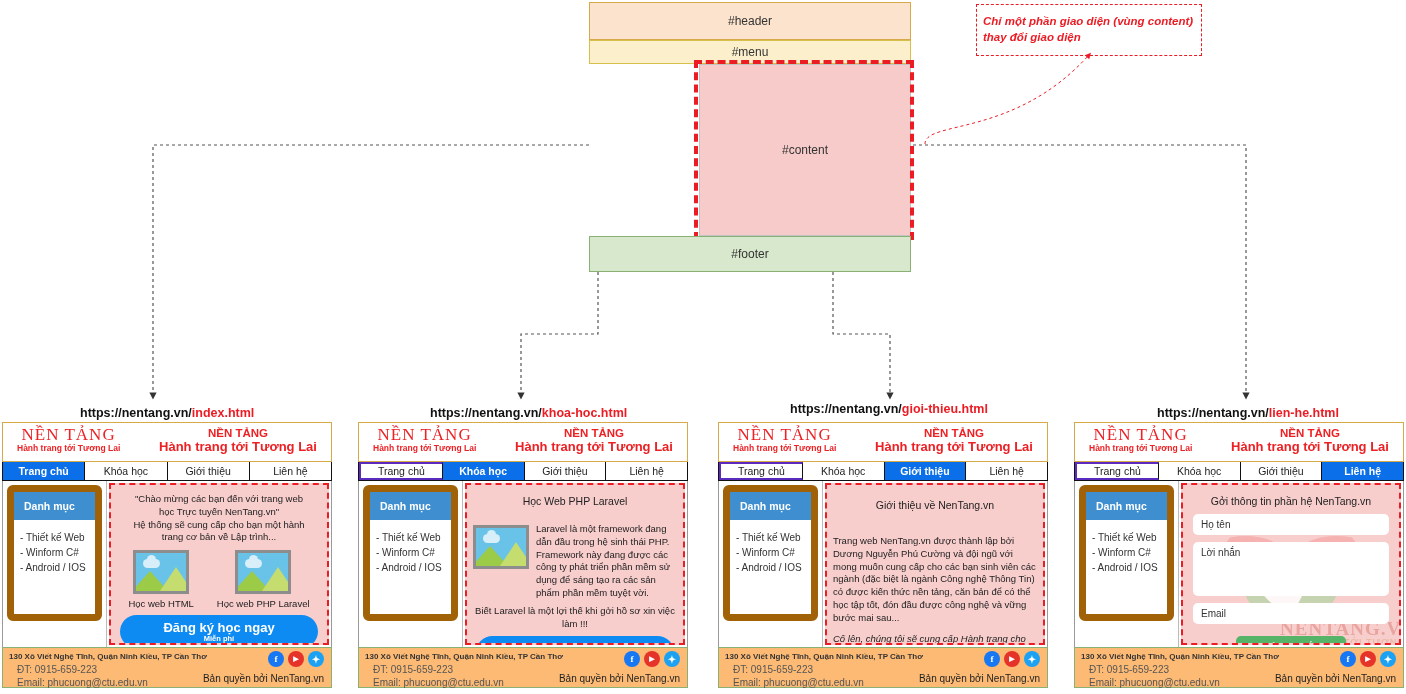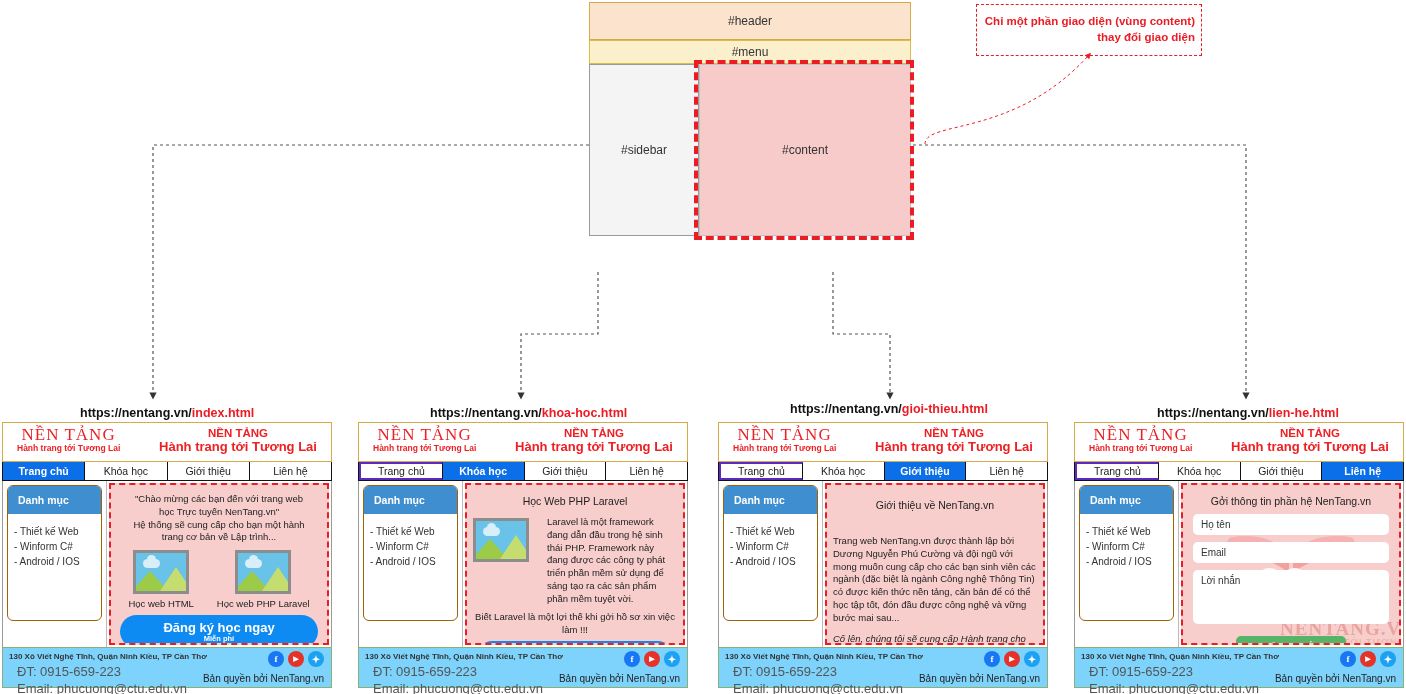--- a/index.html
+++ b/index.html
@@ -23,22 +23,22 @@
   #lay-content{position:absolute;left:110px;top:62px;width:212px;height:172px;
                background:#f7cbca;border:1px solid #c3c3c3;}
   #lay-content-hl{position:absolute;left:105px;top:58px;width:220px;height:180px;
                   border:4px dashed #ec1c24;box-sizing:border-box;pointer-events:none;}
   #lay-footer{position:absolute;left:0;top:234px;width:322px;height:36px;
               background:#d7e8cc;border:1px solid #8ab174;}
 
   
   #note-box{position:absolute;left:976px;top:4px;width:226px;height:52px;
             border:1px dashed #ec1c24;box-sizing:border-box;
-            display:flex;align-items:center;justify-content:center;text-align:right;
-            padding:0 6px;}
+            display:flex;align-items:center;justify-content:center;text-align:left;
+            padding:0 6px;font-style:italic;}
   #note-box span{color:#ec1c24;font-weight:bold;font-size:11.5px;line-height:1.35;}
 
   
   #connectors{position:absolute;left:0;top:0;width:1406px;height:694px;pointer-events:none;}
 
   
   .url-cap{position:absolute;font-size:12.5px;font-weight:bold;color:#111;
            white-space:nowrap;}
   .url-cap .red{color:#ec1c24;}
 
@@ -60,21 +60,21 @@
       display:flex;align-items:center;justify-content:center;
       font-size:10.5px;color:#222;background:#fff;}
   .mi:last-child{border-right:none;}
   .mi.active{background:#0a6fe8;color:#fff;font-weight:bold;}
   .mi.first-outline{border-left:2px solid #5b2bbf;border-top:2px solid #5b2bbf;border-bottom:2px solid #5b2bbf;}
 
   .mock-body{display:flex;height:166px;box-sizing:border-box;
              border-left:1px solid #9a9a9a;border-right:1px solid #9a9a9a;background:#fff;}
   .mock-side{width:104px;box-sizing:border-box;padding:4px;background:#fff;
              border-right:1px solid #bbb;}
-  .cat-card{box-sizing:border-box;border:1px solid #a16207;border-radius:6px;height:136px;
+  .cat-card{box-sizing:border-box;border:7px solid #a16207;border-radius:6px;height:136px;
             overflow:hidden;background:#fff;}
   .cat-head{background:#3f8fd0;color:#fff;font-weight:bold;font-size:10.5px;
             padding:8px 0 8px 10px;}
   .cat-list{padding:10px 0 0 6px;font-size:10px;line-height:1.5;color:#333;}
 
   .mock-content{flex:1;box-sizing:border-box;background:#f8cecd;
                 border:2px dashed #ec1c24;margin:2px;padding:4px 6px;position:relative;overflow:hidden;}
   .ct-title{text-align:center;font-size:10.5px;color:#222;margin:6px 0 4px;}
   .ct-para{font-size:9.5px;line-height:1.35;color:#222;}
 
@@ -92,36 +92,36 @@
   .thumb .hill2{position:absolute;right:-6px;bottom:0;width:0;height:0;
                 border-left:16px solid transparent;border-right:16px solid transparent;
                 border-bottom:24px solid #c5dc6e;}
   .thumb-cap{font-size:9.5px;margin-top:4px;color:#222;}
 
   .cta{margin:6px 3px 0;background:#0d8bf2;border-radius:22px;color:#fff;text-align:center;
        padding:5px 0 5px;}
   .cta .big{font-size:13px;font-weight:bold;}
   .cta .small{font-size:7.5px;font-weight:bold;margin-top:-1px;}
 
-  .kh-row{display:flex;gap:18px;margin-top:9px;}
+  .kh-row{display:flex;gap:7px;margin-top:16px;}
   .kh-row .thumb{flex:none;}
 
   .gt-em{font-style:italic;font-size:9.5px;line-height:1.35;margin-top:8px;color:#222;}
 
   .form-field{background:#fff;border-radius:5px;margin:7px 4px;padding:5px 8px;
               font-size:10px;color:#333;position:relative;z-index:2;}
   .form-field.msg{height:44px;}
   .form-btn{display:block;width:110px;margin:12px auto 0;background:#56b468;color:#fff;
             border-radius:5px;text-align:center;font-size:10px;padding:6px 0;
             position:relative;z-index:2;}
 
-  .mock-foot{height:41px;box-sizing:border-box;border:1px solid #8ab174;background:#7dd3fc;
+  .mock-foot{height:41px;box-sizing:border-box;border:1px solid #8ab174;background:#fdba74;
              position:relative;padding:4px 6px;}
   .foot-l1{font-size:8px;font-weight:bold;color:#333;line-height:1.35;}
-  .foot-l2{font-size:13px;color:#555;line-height:1.35;padding-left:8px;}
+  .foot-l2{font-size:10px;color:#555;line-height:1.35;padding-left:8px;}
   .foot-copy{position:absolute;right:7px;bottom:3px;font-size:10px;color:#222;margin-left:48px;}
   .socials{position:absolute;right:7px;top:3px;display:flex;gap:4px;}
   .soc{width:16px;height:16px;border-radius:50%;display:flex;align-items:center;
        justify-content:center;color:#fff;font-size:9px;font-weight:bold;
        font-family:"Liberation Serif","DejaVu Serif",serif;}
   .soc.fb{background:#1877f2;}
   .soc.yt{background:#e63329;font-size:7px;font-family:"Liberation Sans",sans-serif;}
   .soc.tw{background:#1da1f2;font-size:10px;}
 
   
@@ -136,27 +136,27 @@
 </head>
 <body>
 
 <div id="layout-diagram">
   <div id="lay-menu" class="lay-box">
     <span>#menu</span>
   </div>
   <div id="lay-header" class="lay-box">
     <span>#header</span>
   </div>
-  <div id="lay-sidebar" class="lay-box">
-    <span>#sidebar</span>
-  </div>
   <div id="lay-content" class="lay-box">
     <span>#content</span>
   </div>
   <div id="lay-content-hl"></div>
+  <div id="lay-footer" class="lay-box">
+    <span>#footer</span>
+  </div>
 </div>
 
 <div id="note-box">
   <span>Chỉ một phần giao diện (vùng content) thay đổi giao diện</span>
 </div>
 
 <svg id="connectors">
   <defs>
     <marker id="ar" markerWidth="8" markerHeight="8" refX="4" refY="4" orient="auto">
       <path d="M1,1 L7,4 L1,7 z" fill="#333"></path>
@@ -405,22 +405,22 @@
         <path d="M28,52 C24,78 44,92 75,92 C106,92 126,78 122,52 C110,62 96,66 75,66 C54,66 40,62 28,52 Z" fill="#a9d5a2" opacity=".75"></path>
         <path d="M75,92 C50,76 38,62 42,50 C46,40 60,40 66,50 C72,40 86,40 90,50 C94,62 82,76 75,92 Z" fill="#ffffff"></path>
       </svg>
       <div class="wm-text">
         <div class="t1">NENTANG.VN</div>
         <div class="t2">HÀNH TRANG TỚI TƯƠNG LAI</div>
       </div>
 
       <div class="ct-title" style="position:relative;z-index:2;">Gởi thông tin phần hệ NenTang.vn</div>
       <div class="form-field">Họ tên</div>
+      <div class="form-field msg">Lời nhắn</div>
       <div class="form-field">Email</div>
-      <div class="form-field msg">Lời nhắn</div>
       <div class="form-btn">Gởi lời nhắn</div>
     </div>
   </div>
   <div class="mock-foot">
     <div class="foot-l1">130 Xô Viết Nghệ Tĩnh, Quận Ninh Kiều, TP Cần Thơ</div>
     <div class="foot-l2">ĐT: 0915-659-223</div>
     <div class="foot-l2">Email: phucuong@ctu.edu.vn</div>
     <div class="socials">
       <div class="soc fb">f</div>
       <div class="soc yt">▶</div>

